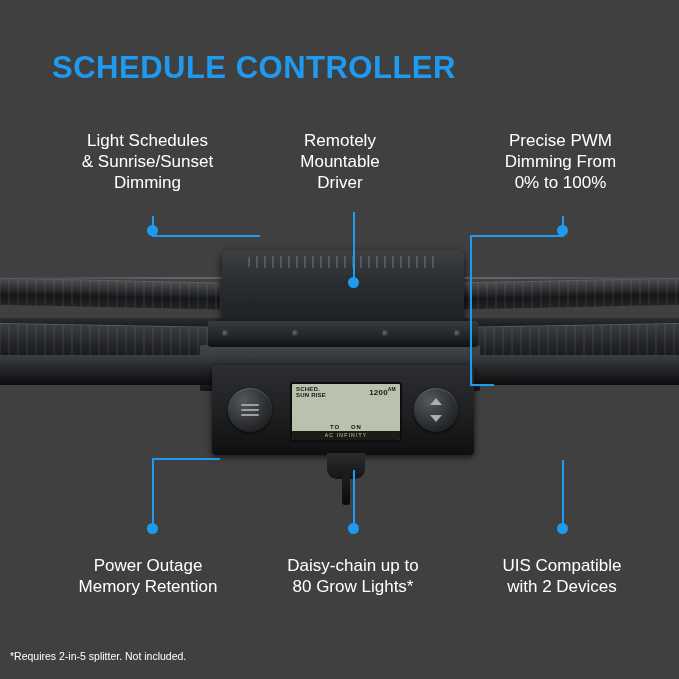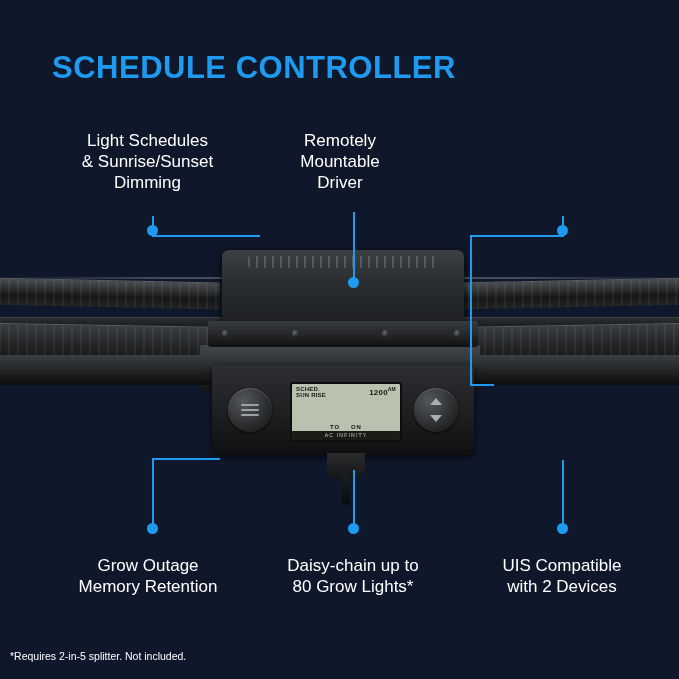--- a/index.html
+++ b/index.html
@@ -12,21 +12,21 @@
     height: 679px;
     overflow: hidden;
     font-family: "Liberation Sans", sans-serif;
     color: #ffffff;
     position: relative;
   }
   #stage {
     position: relative;
     width: 679px;
     height: 679px;
-    background: #0f172a;
+    background: #404040;
     overflow: hidden;
   }
 
   
   .title {
     position: absolute;
     left: 52px;
     top: 50px;
     font-size: 31px;
     font-weight: bold;
@@ -301,30 +301,33 @@
   <div class="lead lead-v" style="left:152px; top:216px; height:20px;"></div>
   <div class="lead lead-h" style="left:152px; top:235px; width:108px;"></div>
   <div class="dot" style="left:147px; top:225px;"></div>
 
   <div class="callout" style="left:260px; top:130px; width:160px;">Remotely
 Mountable
 Driver</div>
   <div class="lead lead-v" style="left:353px; top:212px; height:72px;"></div>
   <div class="dot" style="left:348px; top:277px;"></div>
 
+  <div class="callout" style="left:468px; top:130px; width:185px;">Precise PWM
+Dimming From
+0% to 100%</div>
   <div class="lead lead-v" style="left:562px; top:216px; height:20px;"></div>
   <div class="lead lead-h" style="left:470px; top:235px; width:94px;"></div>
   <div class="lead lead-v" style="left:470px; top:235px; height:150px;"></div>
   <div class="lead lead-h" style="left:470px; top:384px; width:24px;"></div>
   <div class="dot" style="left:557px; top:225px;"></div>
 
   <div class="lead lead-h" style="left:152px; top:458px; width:68px;"></div>
   <div class="lead lead-v" style="left:152px; top:458px; height:72px;"></div>
   <div class="dot" style="left:147px; top:523px;"></div>
-  <div class="callout" style="left:45px; top:555px; width:206px;">Grow Outage
+  <div class="callout" style="left:45px; top:555px; width:206px;">Power Outage
 Memory Retention</div>
 
   <div class="lead lead-v" style="left:353px; top:470px; height:60px;"></div>
   <div class="dot" style="left:348px; top:523px;"></div>
   <div class="callout" style="left:253px; top:555px; width:200px;">Daisy-chain up to
 80 Grow Lights*</div>
 
   <div class="lead lead-v" style="left:562px; top:460px; height:70px;"></div>
   <div class="dot" style="left:557px; top:523px;"></div>
   <div class="callout" style="left:462px; top:555px; width:200px;">UIS Compatible

